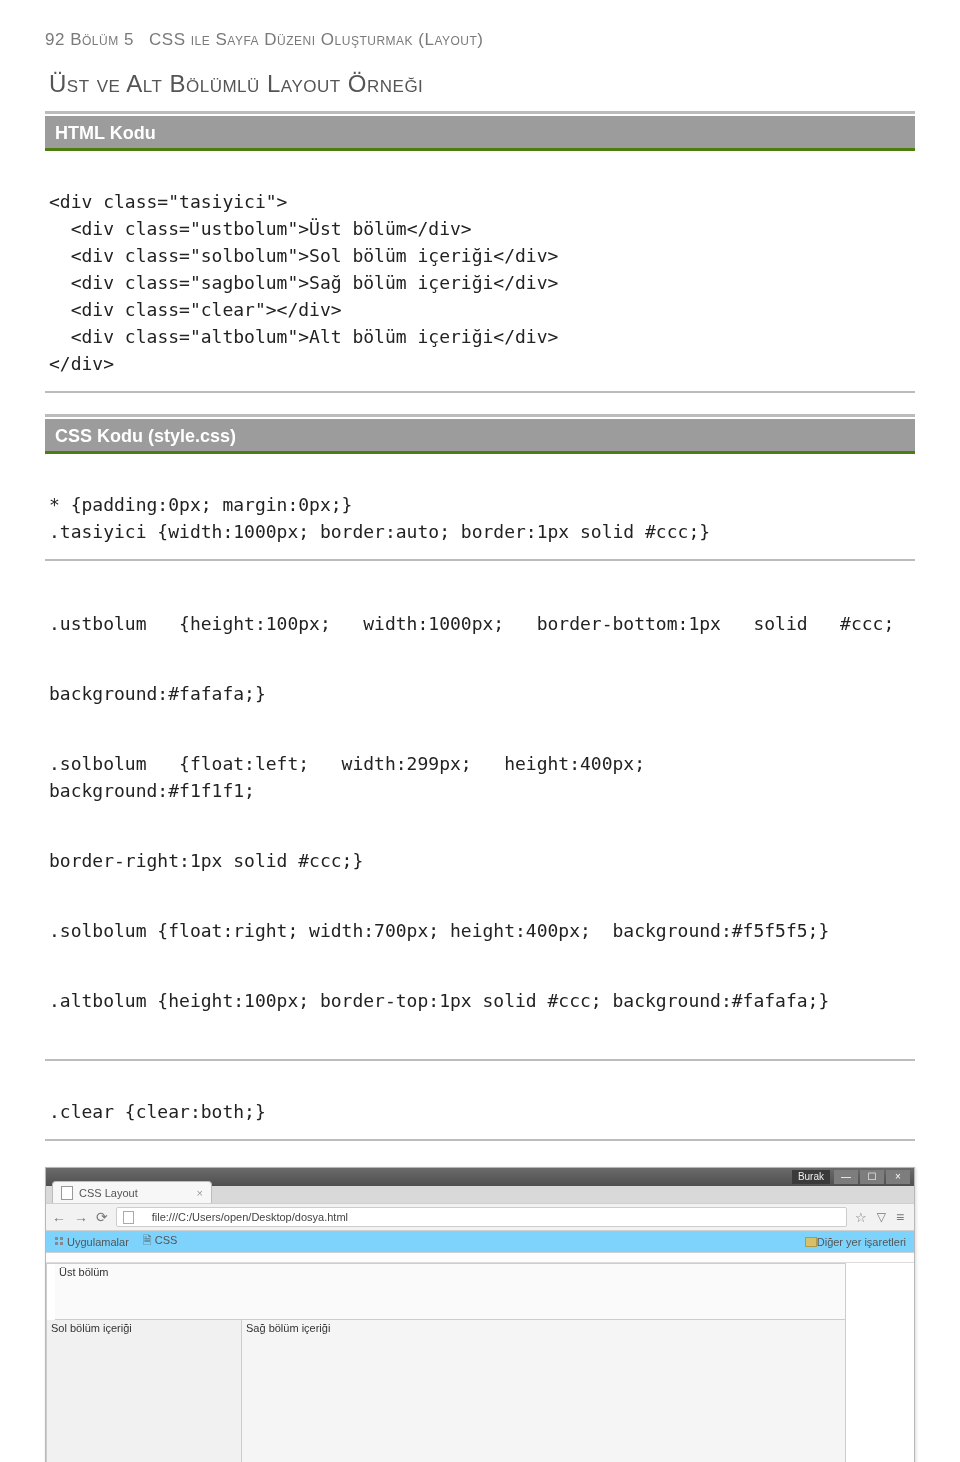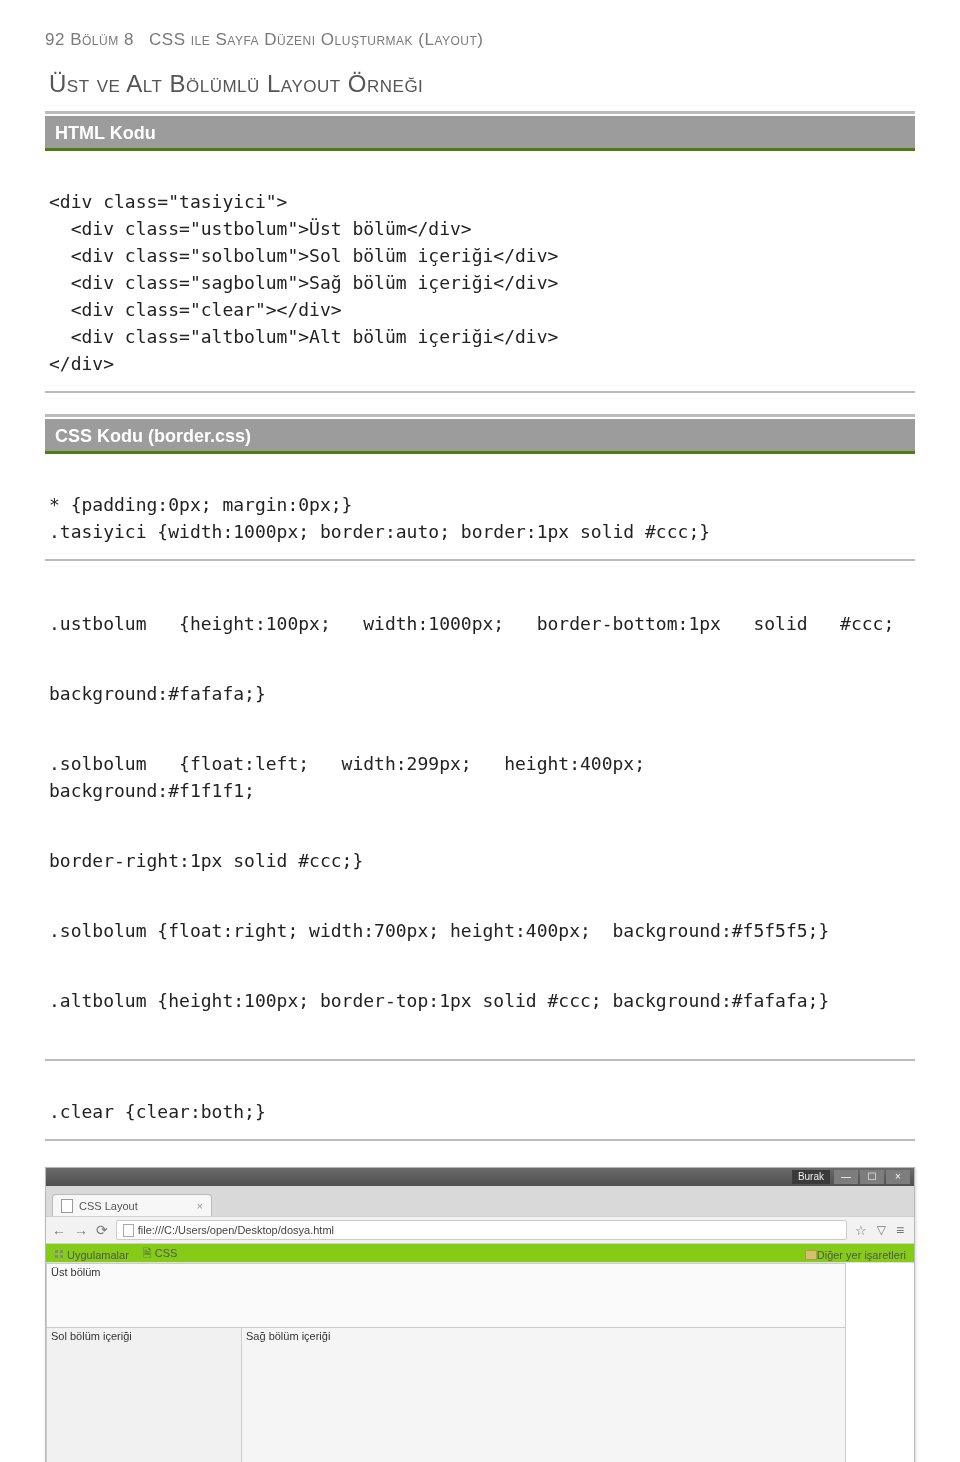--- a/index.html
+++ b/index.html
@@ -96,21 +96,21 @@
   .win-user-label {
     background:#3a3a3a;
     color:#eee;
     font-size:10px;
     padding:0 6px;
     height:14px;
     line-height:14px;
     margin-right:2px;
   }
   .tab-strip {
-    height: 30px;
+    height: 17px;
     background: #d9d9d9;
     display: flex;
     align-items: flex-end;
     padding-left: 6px;
   }
   .tab {
     background: #f7f7f7;
     border: 1px solid #bcbcbc;
     border-bottom: none;
     border-radius: 4px 4px 0 0;
@@ -145,30 +145,30 @@
     flex: 1;
     height: 20px;
     background: #fff;
     border: 1px solid #ccc;
     border-radius: 2px;
     display: flex;
     align-items: center;
     padding: 0 6px;
     font-size: 11px;
     color: #444;
-    gap: 4px;
+    gap: 18px;
   }
   .url-box .page-icon {
     width: 11px; height: 13px;
     border: 1px solid #aaa;
     background: #fff;
   }
   .bm-bar {
     height: 22px;
-    background: #84cc16;
+    background: #7dd3fc;
     border-bottom: 1px solid #d0d0d0;
     display: flex;
     align-items: center;
     padding: 0 8px;
     font-size: 11px;
     color: #555;
     gap: 14px;
   }
   .bm-bar .right { margin-left: auto; display:flex; align-items:center; }
   .folder-icon {
@@ -189,25 +189,26 @@
     overflow: hidden;
     background: #ffffff;
     border-top: 1px solid #ddd;
   }
   .layout-demo {
     width: 800px;
     margin: 0;
     border: 1px solid #ccc;
   }
   .ustbolum {
-    height: 64px;
+    height: 56px;
     background: #fafafa;
     border-bottom: 1px solid #ccc;
     padding: 2px 4px;
     font-size: 11px;
+    margin-left: 8px;
   }
   .cols { display: flex; }
   .solbolum {
     width: 195px;
     height: 320px;
     background: #f1f1f1;
     border-right: 1px solid #ccc;
     padding: 2px 4px;
     font-size: 11px;
   }
@@ -222,38 +223,38 @@
   .star-icon::before { content: "☆"; font-size: 13px; }
   .shield-icon::before { content: "▽"; font-size: 12px; }
   .menu-icon { display:inline-block; width:12px; }
   .menu-icon::before { content:"≡"; font-size:14px; }
 </style>
 </head>
 <body>
 
 <div class="header-line">
   <span class="page-no">92</span>
-  <span class="chapter-label">Bölüm 8</span>
+  <span class="chapter-label">Bölüm 5</span>
   <span>CSS ile Sayfa Düzeni Oluşturmak (Layout)</span>
 </div>
 
 <h2 class="section-title">Üst ve Alt Bölümlü Layout Örneği</h2>
 
 <div class="rule-band">HTML Kodu</div>
 <div class="code-block last-sep">
 <span>&lt;div class="tasiyici"&gt;</span>
 <span class="indent">  &lt;div class="ustbolum"&gt;Üst bölüm&lt;/div&gt;</span>
 <span class="indent">  &lt;div class="solbolum"&gt;Sol bölüm içeriği&lt;/div&gt;</span>
 <span class="indent">  &lt;div class="sagbolum"&gt;Sağ bölüm içeriği&lt;/div&gt;</span>
 <span class="indent">  &lt;div class="clear"&gt;&lt;/div&gt;</span>
 <span class="indent">  &lt;div class="altbolum"&gt;Alt bölüm içeriği&lt;/div&gt;</span>
 <span>&lt;/div&gt;</span>
 </div>
 
-<div class="rule-band">CSS Kodu (border.css)</div>
+<div class="rule-band">CSS Kodu (style.css)</div>
 <div class="code-block">
 <span>* {padding:0px; margin:0px;}</span>
 <span>.tasiyici {width:1000px; border:auto; border:1px solid #ccc;}</span>
 </div>
 <div class="code-block">
 <div class="code-para">.ustbolum   {height:100px;   width:1000px;   border-bottom:1px   solid   #ccc;</div>
 <div class="code-para">background:#fafafa;}</div>
 <div class="code-para">.solbolum   {float:left;   width:299px;   height:400px;       background:#f1f1f1;</div>
 <div class="code-para">border-right:1px solid #ccc;}</div>
 <div class="code-para">.solbolum {float:right; width:700px; height:400px;  background:#f5f5f5;}</div>

